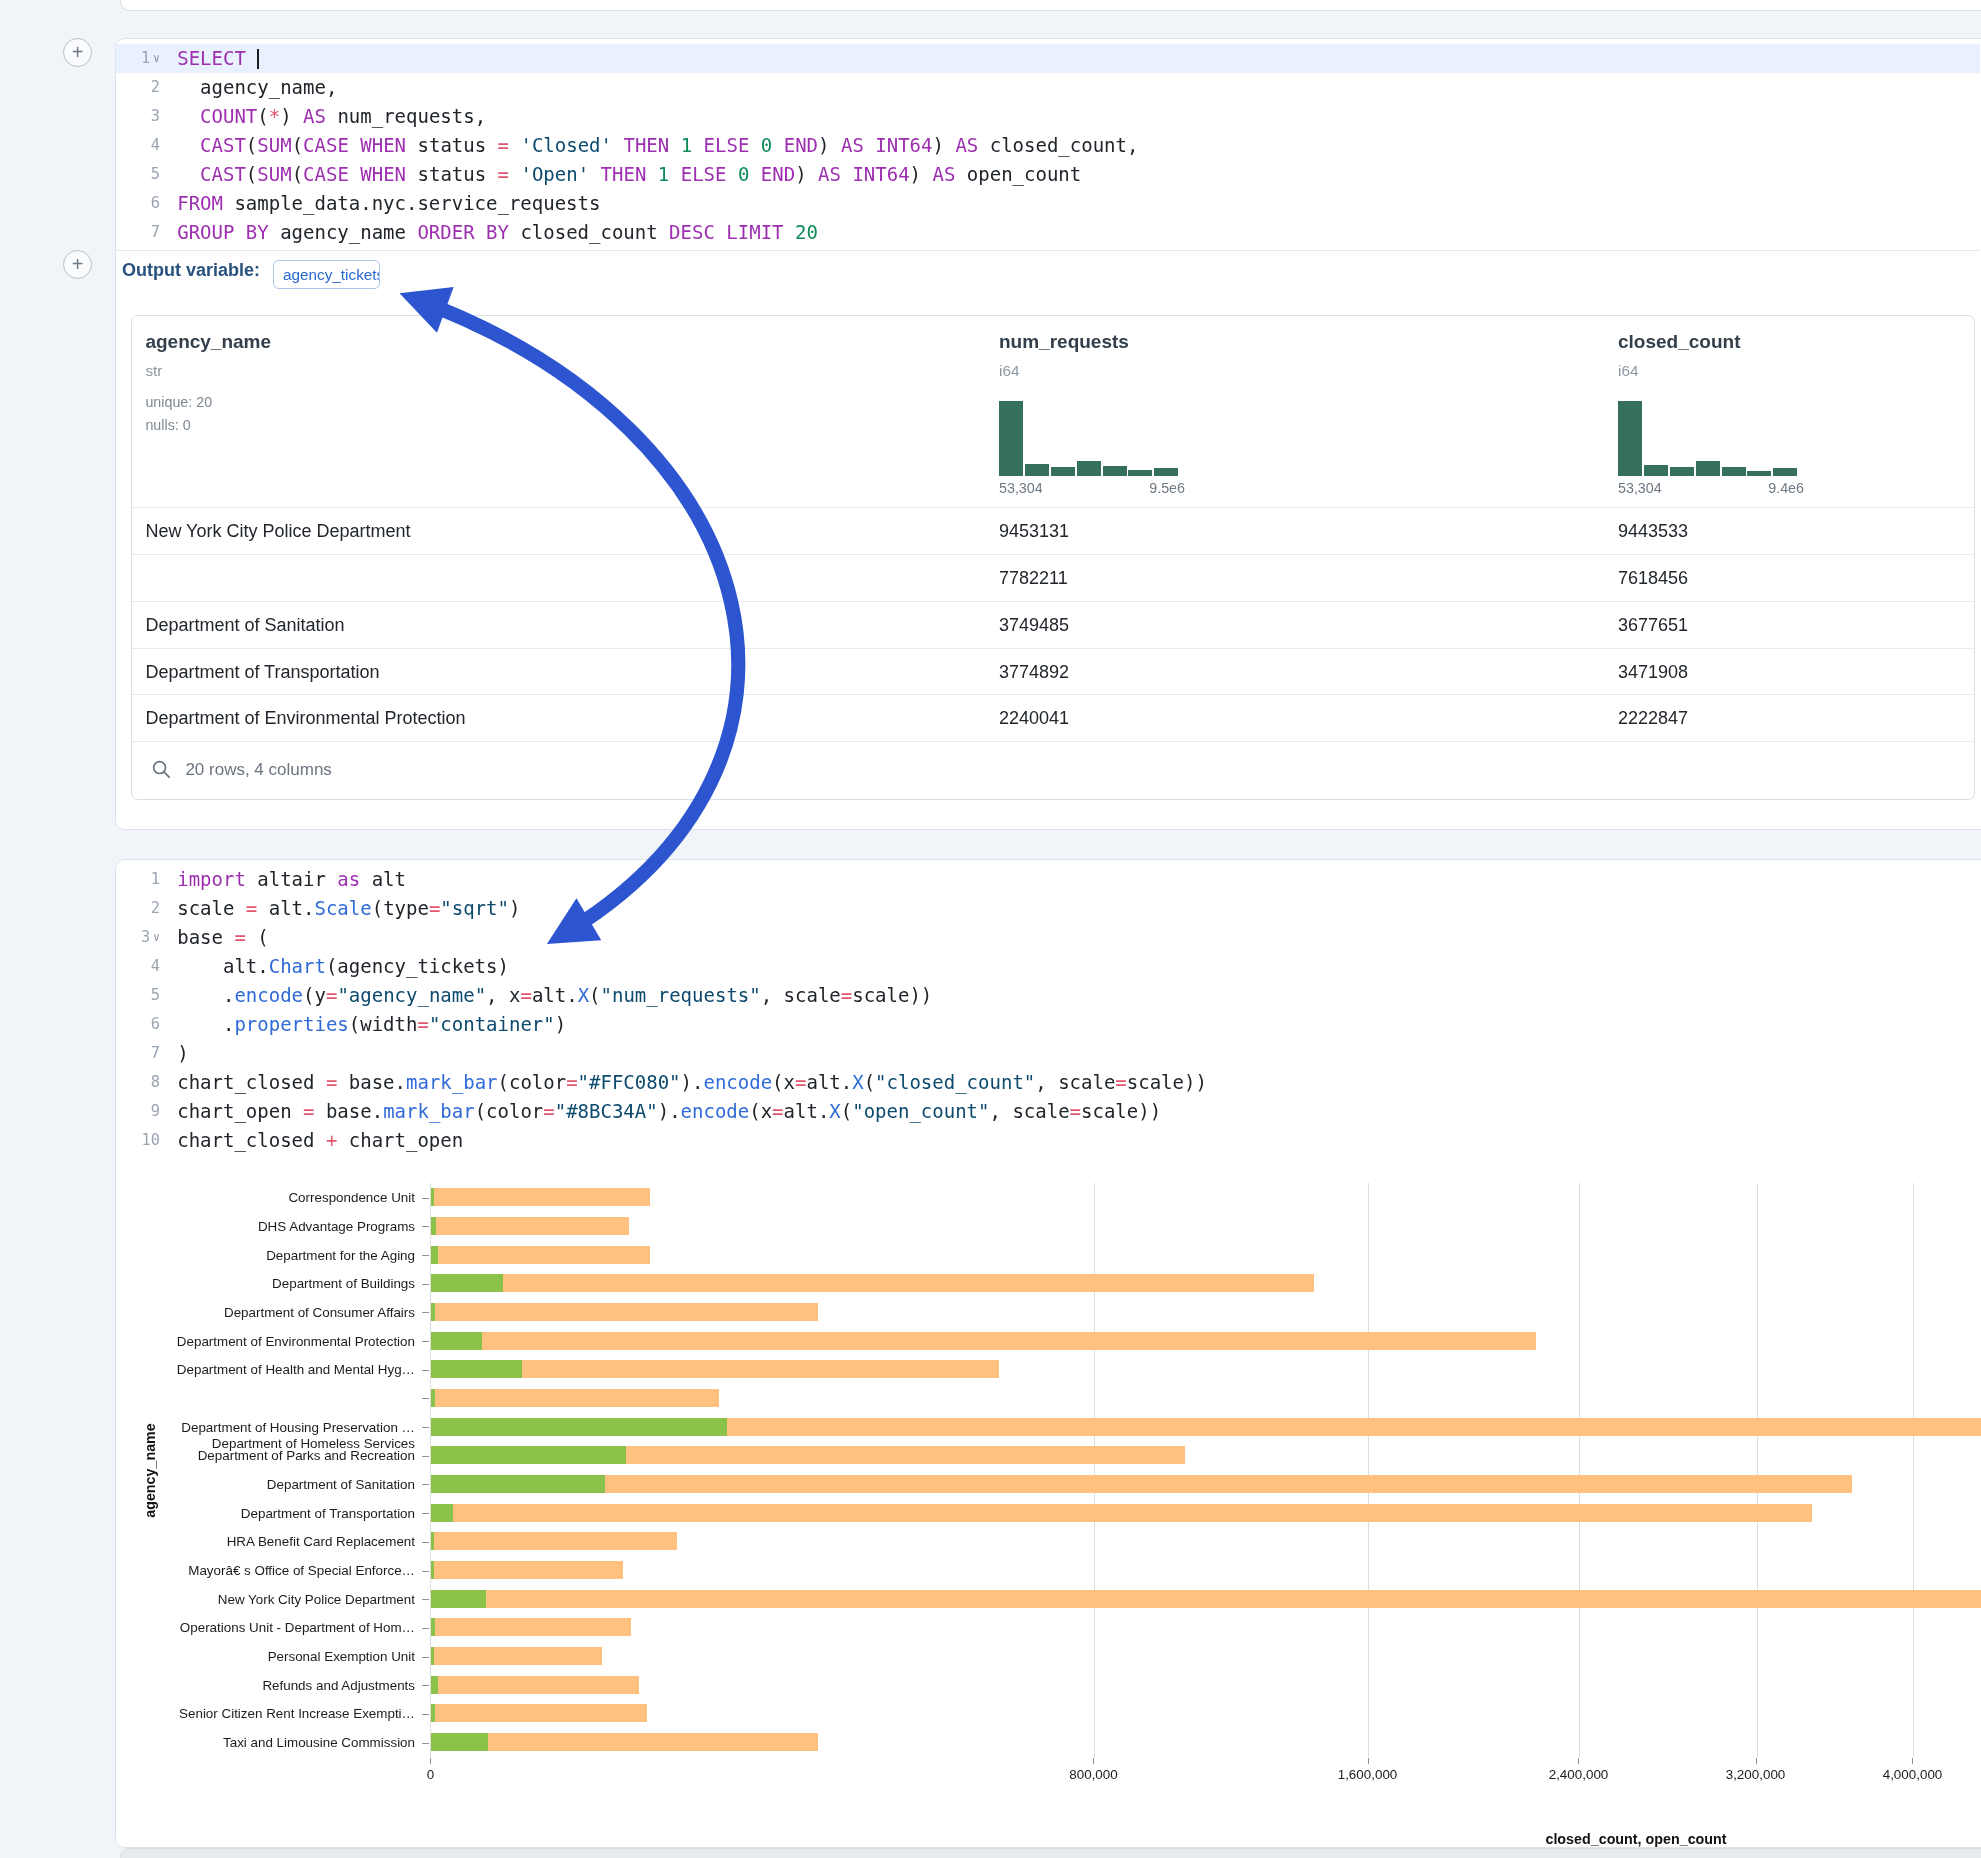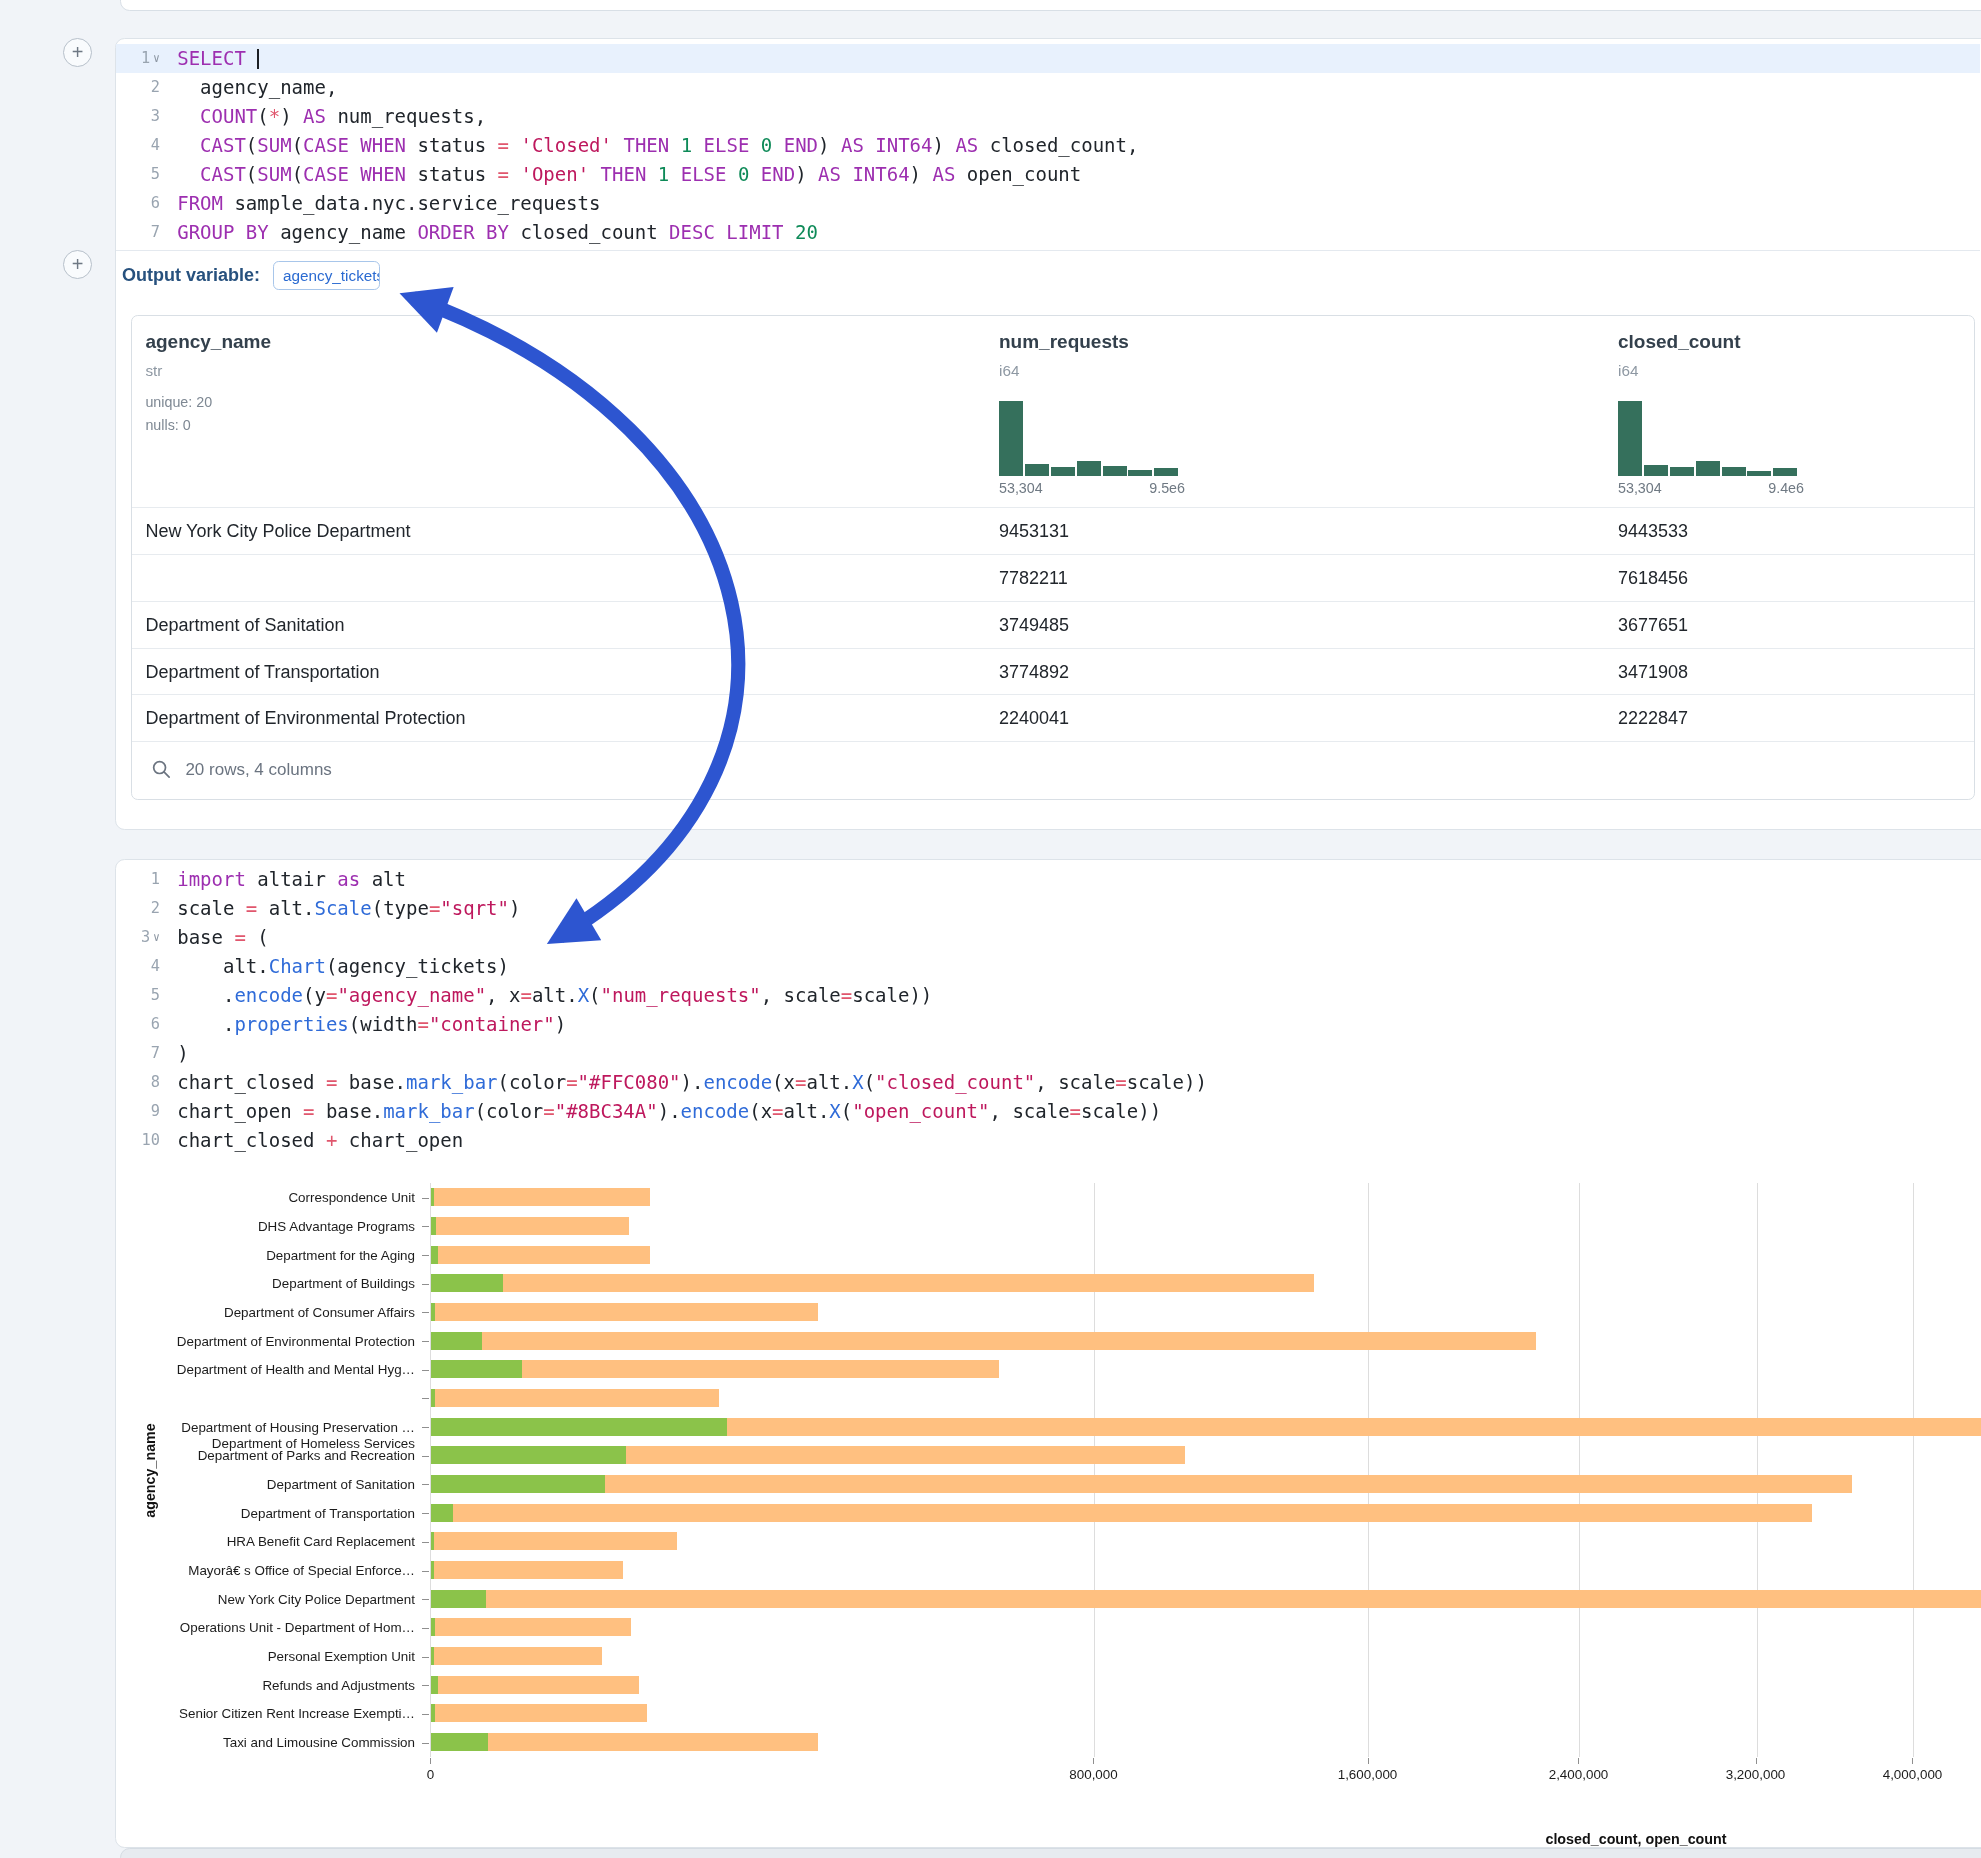--- a/index.html
+++ b/index.html
@@ -19,31 +19,31 @@
   .plus-btn{position:absolute;width:29px;height:29px;border-radius:50%;border:1.4px solid #b7c0ca;background:#f9fbfd;color:#6e7884;font-size:20px;line-height:26px;text-align:center;cursor:pointer;box-sizing:border-box;}
 
   
   .code-block{position:absolute;width:1864px;}
   .code-line{display:flex;height:29px;line-height:29px;font-family:"DejaVu Sans Mono", monospace;font-size:19px;}
   .code-line.active{background:#e8f1fd;}
   .gutter{flex:none;width:44px;display:flex;justify-content:flex-end;align-items:center;gap:2.9px;padding-right:9.6px;color:#99a4b0;font-size:15.3px;}
   .fold{font-size:11.5px;color:#8b95a1;line-height:29px;}
   .codetxt{white-space:pre;padding-left:7.6px;}
   .tk-kw{color:#9d2fb0;}
-  .tk-str{color:#be185d;}
+  .tk-str{color:#0c4a6e;}
   .tk-num{color:#0e8a58;}
   .tk-op{color:#e0566d;}
   .tk-pl{color:#20252b;}
   .tk-fn{color:#2f6bd8;}
   .cursor{display:inline-block;width:1.9px;height:20px;background:#1b1f24;vertical-align:-3.8px;}
 
   .editor-divider{position:absolute;left:116px;top:250px;width:1864px;height:1px;background:#e4e9ef;}
 
   
-  .output-row{position:absolute;left:122px;top:260px;height:31px;display:flex;align-items:center;gap:13.4px;}
+  .output-row{position:absolute;left:122px;top:260px;height:31px;display:flex;align-items:flex-start;gap:13.4px;}
   .output-label{font-size:18px;font-weight:bold;color:#27517e;}
   .output-chip{height:29px;line-height:27px;box-sizing:border-box;border:1px solid #a8c6ea;border-radius:5.7px;background:#fff;color:#2a6ad1;font-size:15.3px;padding:0 8.6px;width:107px;overflow:hidden;white-space:nowrap;cursor:pointer;}
 
   
   .table-card{position:absolute;left:131px;top:315px;width:1842px;height:483px;background:#fff;border:1px solid #d9dfe5;border-radius:6.7px;overflow:hidden;}
   .th-name{position:absolute;top:15.3px;font-size:19px;font-weight:bold;color:#33404c;}
   .th-dtype{position:absolute;top:46px;font-size:15.3px;color:#8e98a3;}
   .th-meta{position:absolute;font-size:14.3px;color:#7e8893;}
   .hist{position:absolute;top:84px;width:186px;height:76px;display:flex;align-items:flex-end;gap:1.9px;}
   .hist-bar{width:24px;background:#35705c;}

